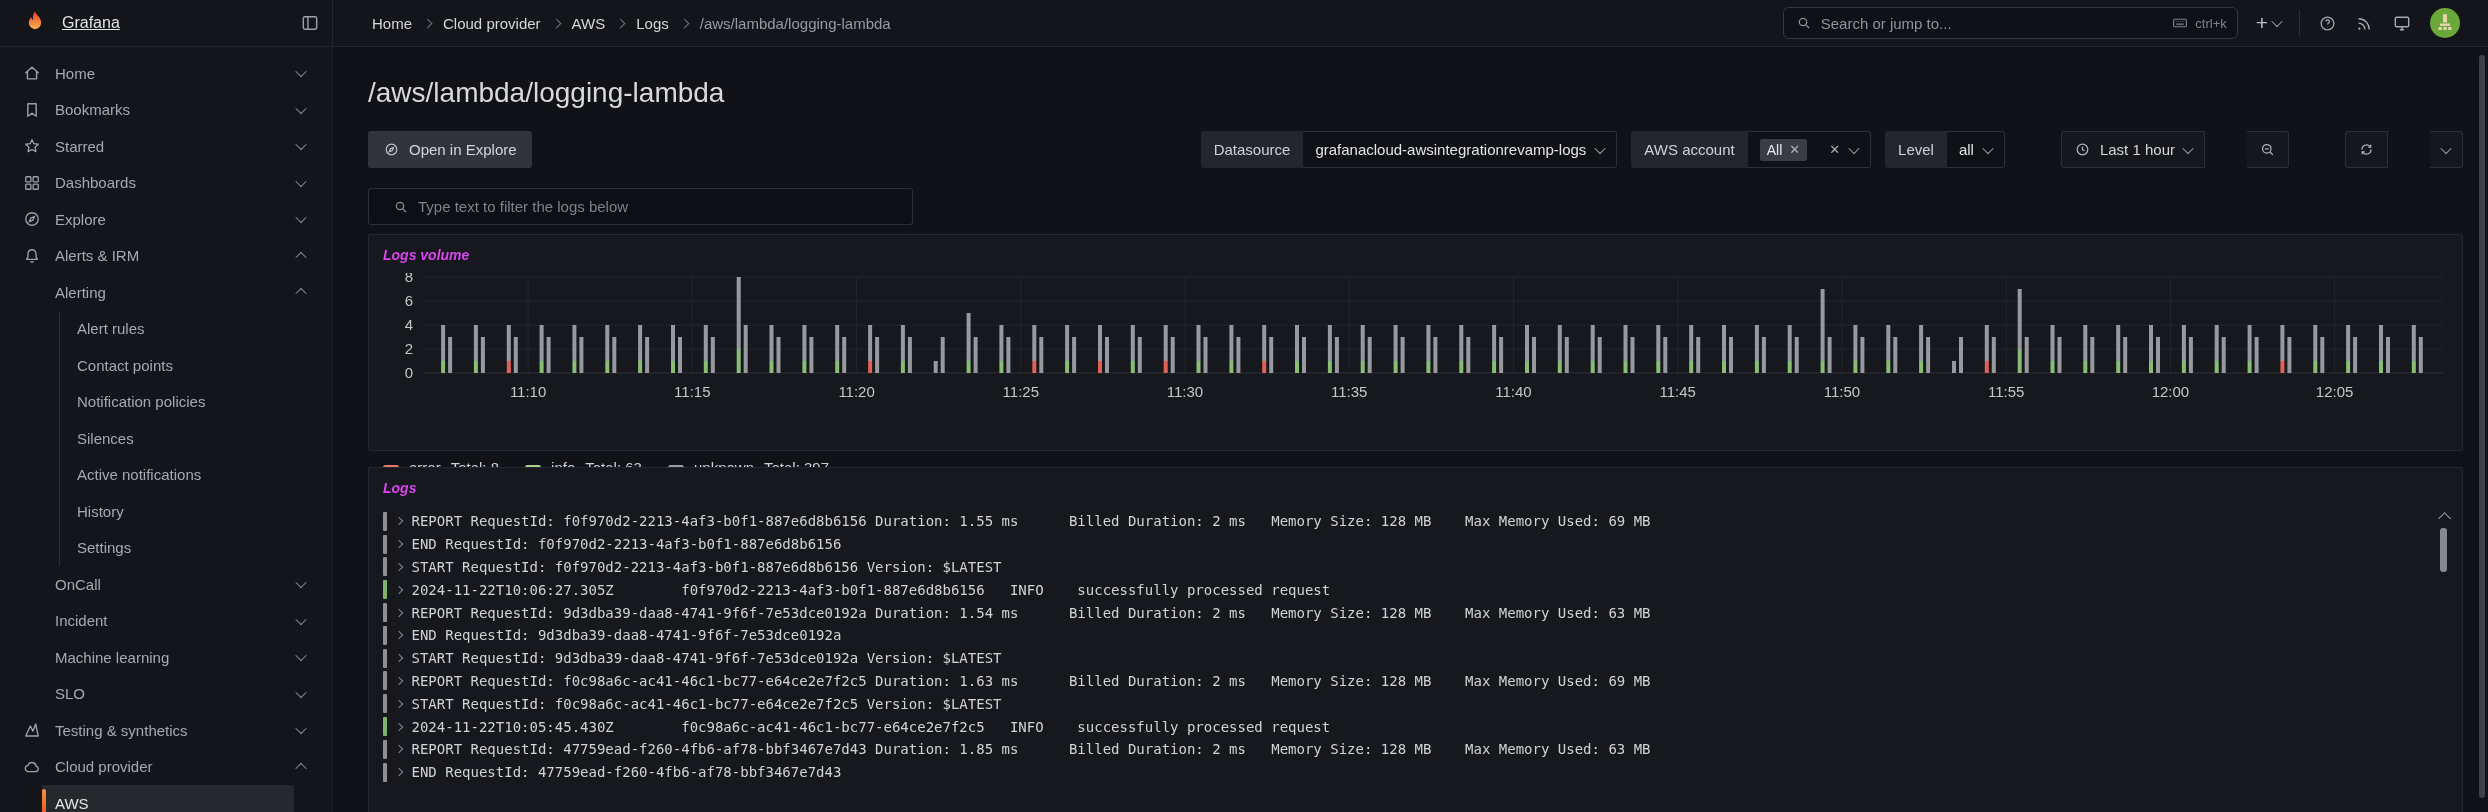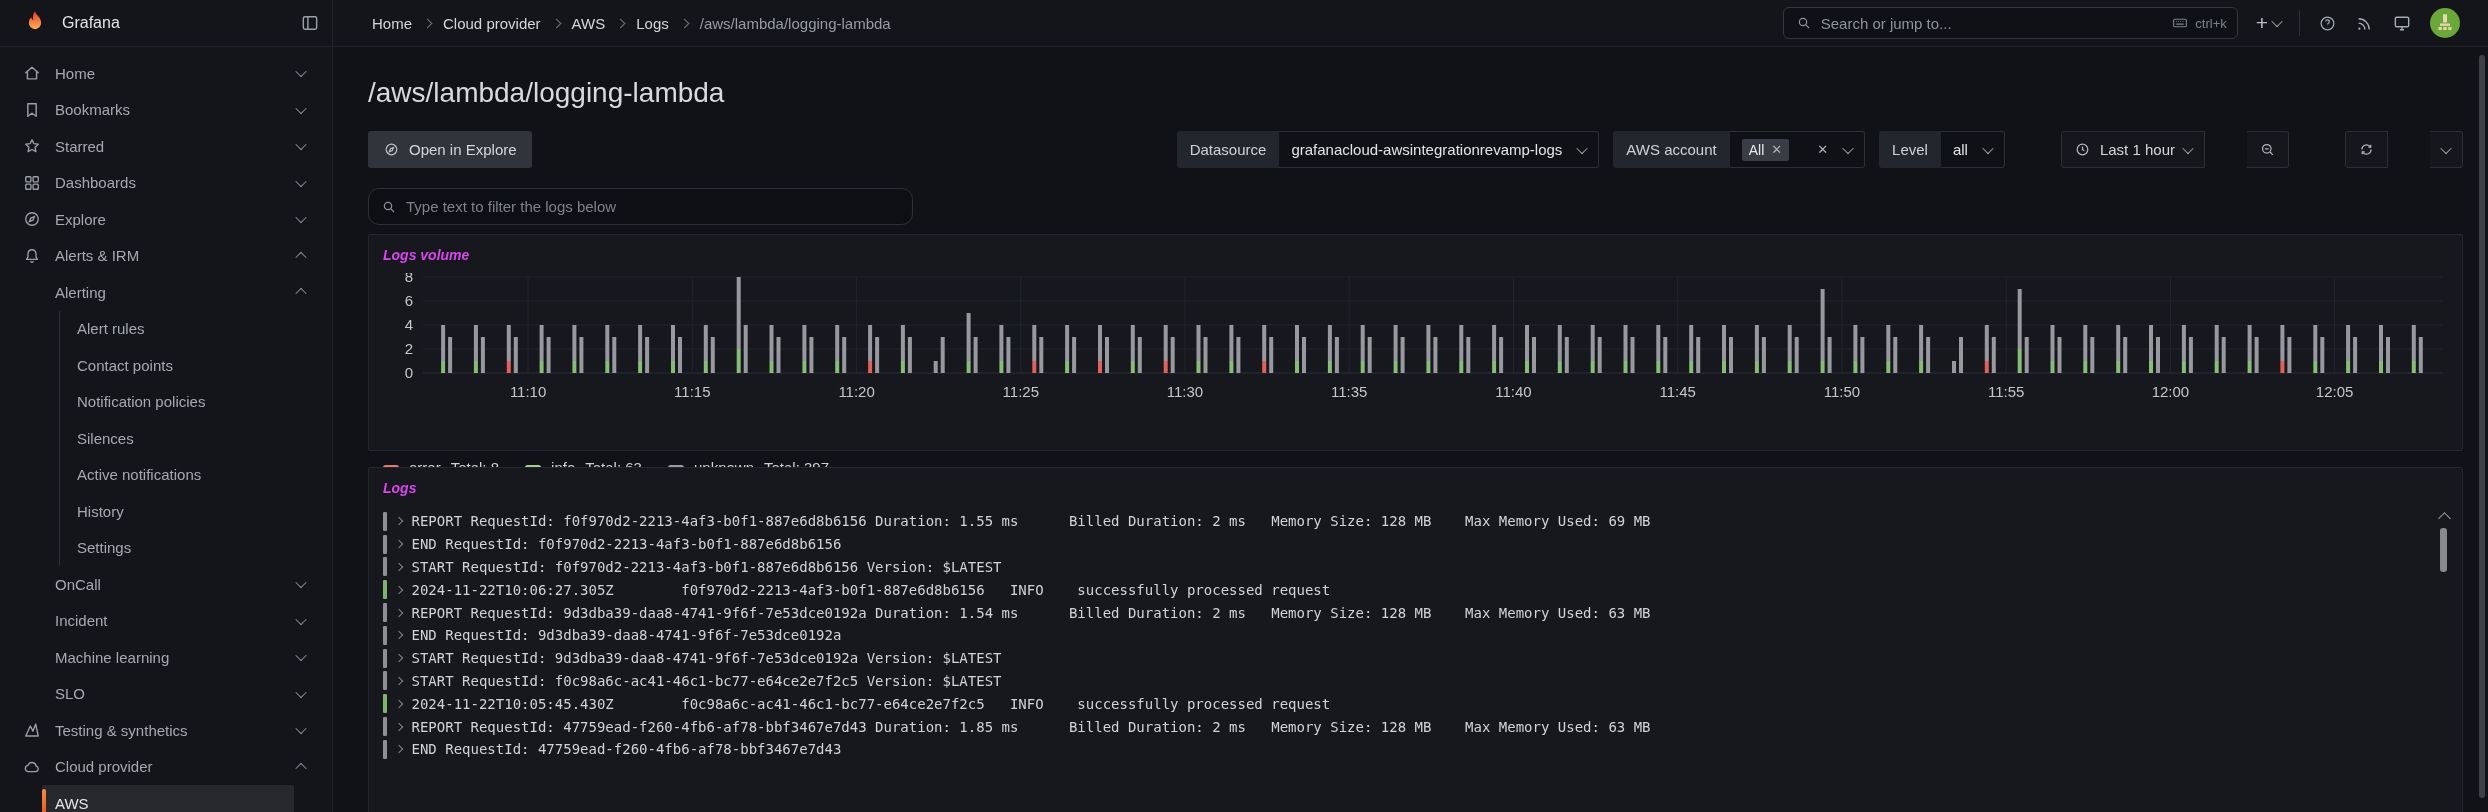--- a/index.html
+++ b/index.html
@@ -5,21 +5,21 @@
   * { margin:0; padding:0; box-sizing:border-box; }
   html,body { width:2488px; height:812px; overflow:hidden; background:#111217;
               font-family:"Liberation Sans", sans-serif; color:#d5d6d9; }
 
   
   .topbar { position:absolute; left:0; top:0; width:2488px; height:47px;
             background:#13151a; border-bottom:1px solid #23252c; display:flex; align-items:center; z-index:5; }
   .topbar-left { width:333px; height:100%; display:flex; align-items:center; flex:0 0 auto;
                  border-right:1px solid #23252c; padding:0 12px 0 20px; }
   .logo { width:30px; height:30px; flex:0 0 auto; }
-  .brand { font-size:16px; font-weight:500; color:#e3e4e7; margin-left:12px; flex:1; }
+  .brand { font-size:16px; font-weight:500; color:#e3e4e7; margin-left:12px; flex:1;text-decoration:underline; }
   .toggle-icon { width:20px; height:20px; color:#9da0a8; }
   .breadcrumbs { display:flex; align-items:center; gap:12px; margin-left:39px; font-size:15px; }
   .crumb { color:#d5d6d9; cursor:pointer; }
   .crumb.current { color:#989ba2; }
   .crumb-sep { width:7px; height:7px; border-right:1.6px solid #6f737a; border-bottom:1.6px solid #6f737a;
                transform:rotate(-45deg); margin-top:1px; }
   .topbar-right { margin-left:auto; display:flex; align-items:center; gap:18px; padding-right:28px; }
   .searchbox { width:455px; height:32px; border:1px solid #34373e; border-radius:6px;
                display:flex; align-items:center; padding:0 10px 0 12px; background:#0f1116; }
   .searchbox input { flex:1; background:transparent; border:none; outline:none; color:#c9ccd1;
@@ -62,35 +62,35 @@
 
   .controls-row { margin-top:22px; display:flex; align-items:center; }
   .btn-secondary { height:37px; background:#31343b; border-radius:3px; display:flex; align-items:center;
                    gap:9px; padding:0 15px; font-size:15px; color:#d5d6d9; cursor:pointer; }
   .btn-secondary svg { width:17px; height:17px; color:#c2c4c9; }
   .right-controls { margin-left:auto; display:flex; align-items:center; gap:14px; }
   .field-group { display:flex; align-items:stretch; height:37px; font-size:15px; }
   .field-label { background:#24262d; color:#d0d1d5; display:flex; align-items:center; padding:0 13px;
                  border-radius:3px 0 0 3px; }
   .field-value { background:#0f1116; border:1px solid #2c3036; border-left:none; display:flex;
-                 align-items:center; gap:16px; padding:0 12px; border-radius:0 3px 3px 0; color:#e3e4e7; cursor:pointer; }
+                 align-items:center; gap:10px; padding:0 12px; border-radius:0 3px 3px 0; color:#e3e4e7; cursor:pointer; }
   .tag { background:#3a3d45; border-radius:2px; padding:3px 7px; display:flex; align-items:center;
          gap:7px; font-size:14px; color:#e6e7e9; }
   .x-glyph { color:#aeb1b8; font-size:13px; line-height:1; cursor:pointer; }
   .toolbar-btn { height:37px; border:1px solid #2c3036; background:#15171d; border-radius:3px;
                  display:flex; align-items:center; gap:9px; padding:0 12px; font-size:15px;
                  color:#d5d6d9; cursor:pointer;margin-left:42px; }
   .toolbar-btn svg { width:17px; height:17px; color:#b4b7bd; }
   .combo { display:flex; }
   .combo .toolbar-btn:first-child { border-radius:3px 0 0 3px; }
   .combo .toolbar-btn:last-child { border-radius:0 3px 3px 0; border-left:none; }
 
   .filter-row { margin-top:20px; }
-  .filter-box { width:545px; height:37px; background:#0d0f14; border:1px solid #2c3036; border-radius:11px;
-                display:flex; align-items:center; padding:0 12px; }
+  .filter-box { width:545px; height:37px; background:#0d0f14; border:1px solid #2c3036; border-radius:3px;
+                display:flex; align-items:center; padding:0 24px; }
   .filter-box svg { width:16px; height:16px; color:#8e939b; flex:0 0 auto; }
   .filter-box input { flex:1; background:transparent; border:none; outline:none; color:#c9ccd1;
                       font-size:15px; margin-left:9px; font-family:"Liberation Sans",sans-serif; }
   .filter-box input::placeholder { color:#7d828a; }
 
   .panel { background:#16181e; border:1px solid #25272e; border-radius:2px; position:relative; }
   .panel-title { font-size:14px; font-weight:600; color:#d946ef;font-style:italic; }
   .logs-volume-panel { margin-top:9px; height:217px; padding:12px 14px 8px 14px; }
   .logs-panel { margin-top:16px; height:420px; padding:12px 14px; }
 
@@ -670,20 +670,25 @@
           <span class="log-text">END RequestId: 9d3dba39-daa8-4741-9f6f-7e53dce0192a</span>
         </div>
         <div class="log-row">
           <span class="log-bar" style="background: rgb(142, 142, 147);"></span>
           <span class="log-chev"></span>
           <span class="log-text">START RequestId: 9d3dba39-daa8-4741-9f6f-7e53dce0192a Version: $LATEST</span>
         </div>
         <div class="log-row">
           <span class="log-bar" style="background: rgb(142, 142, 147);"></span>
           <span class="log-chev"></span>
+          <span class="log-text">REPORT RequestId: f0c98a6c-ac41-46c1-bc77-e64ce2e7f2c5 Duration: 1.63 ms      Billed Duration: 2 ms   Memory Size: 128 MB    Max Memory Used: 69 MB</span>
+        </div>
+        <div class="log-row">
+          <span class="log-bar" style="background: rgb(142, 142, 147);"></span>
+          <span class="log-chev"></span>
           <span class="log-text">START RequestId: f0c98a6c-ac41-46c1-bc77-e64ce2e7f2c5 Version: $LATEST</span>
         </div>
         <div class="log-row">
           <span class="log-bar" style="background: rgb(126, 178, 109);"></span>
           <span class="log-chev"></span>
           <span class="log-text">2024-11-22T10:05:45.430Z        f0c98a6c-ac41-46c1-bc77-e64ce2e7f2c5   INFO    successfully processed request</span>
         </div>
         <div class="log-row">
           <span class="log-bar" style="background: rgb(142, 142, 147);"></span>
           <span class="log-chev"></span>

